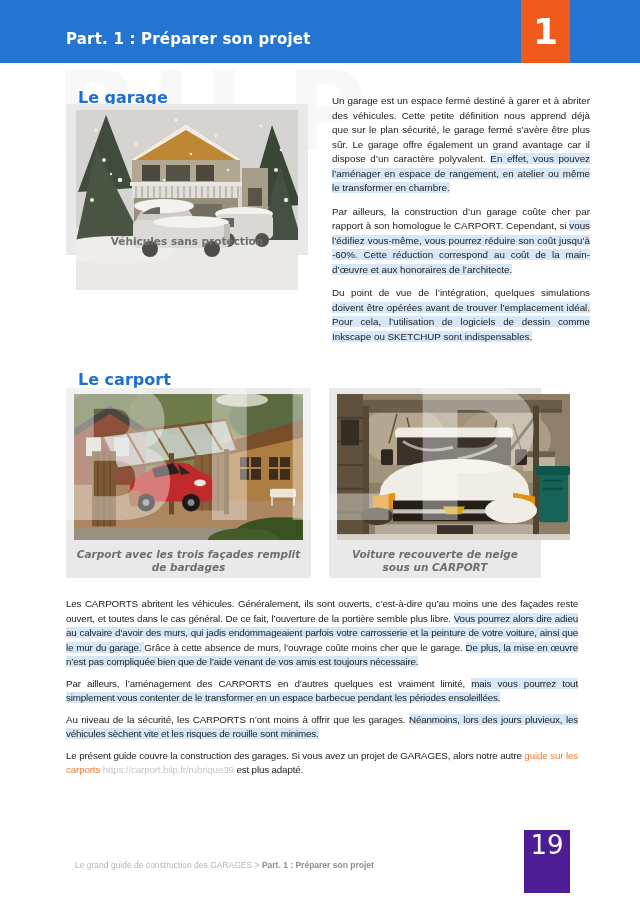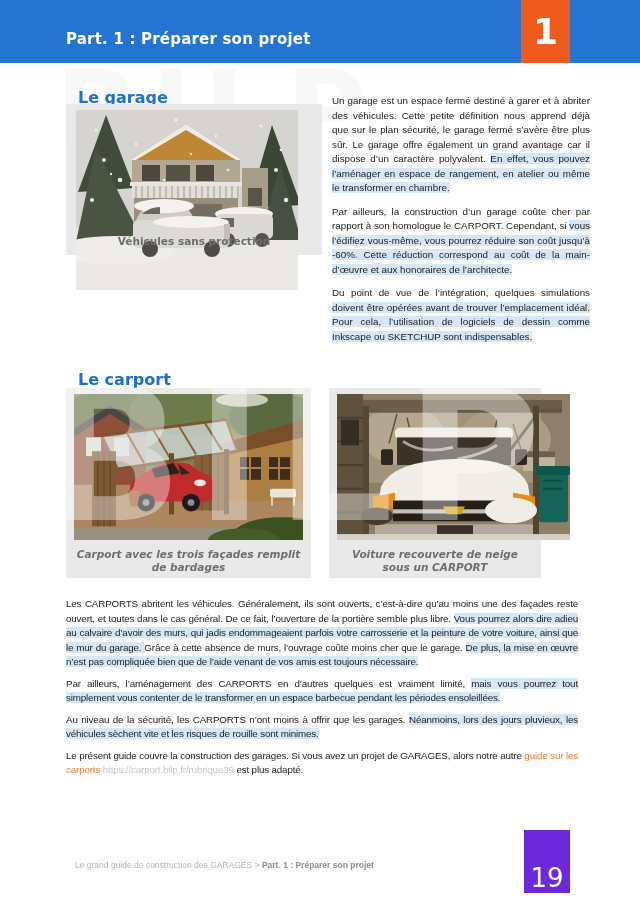--- a/index.html
+++ b/index.html
@@ -20,41 +20,41 @@
   
   h2{position:absolute;left:66px;margin:12px;font-size:16px;font-weight:bold;color:#1d6fd6;
      font-family:"DejaVu Sans",sans-serif;}
   .h2-garage{top:76px;}
   .h2-carport{top:358px;}
   
   .fig{position:absolute;background:#e9e9e9;z-index:1;}
   .fig svg{position:absolute;display:block;}
   .figcap{position:absolute;left:0;right:0;text-align:center;color:#6e6e6e;font-weight:bold;
           font-size:10.5px;line-height:12.5px;font-family:"DejaVu Sans",sans-serif;}
-  .fig-garage{left:66px;top:104px;width:242px;height:151px;padding-left:14px;}
+  .fig-garage{left:66px;top:104px;width:242px;height:151px;}
   .fig-garage svg{left:10px;top:6px;}
   .fig-garage .figcap{bottom:8px;}
   .fig-c1{left:66px;top:388px;width:245px;height:190px;}
   .fig-c1 svg{left:8px;top:6px;}
   .fig-c2{left:329px;top:388px;width:212px;height:190px;}
   .fig-c2 svg{left:8px;top:6px;}
   .fig-c1 .figcap,.fig-c2 .figcap{bottom:5px;padding:0 10px;font-style:italic;}
   
   .rightcol{position:absolute;left:332px;top:94px;width:258px;z-index:2;}
   .bottom{position:absolute;left:66px;top:597px;width:512px;z-index:2;letter-spacing:-0.15px;}
   .para{margin:0 0 9px 0;font-size:9.8px;line-height:14.5px;text-align:justify;}
   .bottom .para{margin:0 0 7px 0;}
   .hl{background:#d6e8f7;}
   .link{color:#f07c3a;cursor:pointer;}
   .url{color:#c7c7c7;}
   
   .footer{position:absolute;left:75px;top:860px;font-size:8.5px;color:#b6b6b6;z-index:2;}
   .crumb-bold{color:#8f8f8f;font-weight:bold;}
-  .pagebadge{position:absolute;left:524px;top:830px;width:46px;height:63px;background:#6d28d9;
-             display:flex;align-items:flex-end;justify-content:center;color:#ffffff;font-size:26px;
+  .pagebadge{position:absolute;left:524px;top:830px;width:46px;height:63px;background:#4c1d95;
+             display:flex;align-items:flex-start;justify-content:center;color:#ffffff;font-size:26px;
              font-family:"DejaVu Sans",sans-serif;z-index:2;}
 </style>
 </head>
 <body>
 
 <div class="page">
 
   <div class="wm wm-top">BILP</div>
 
   <header class="topbar">

